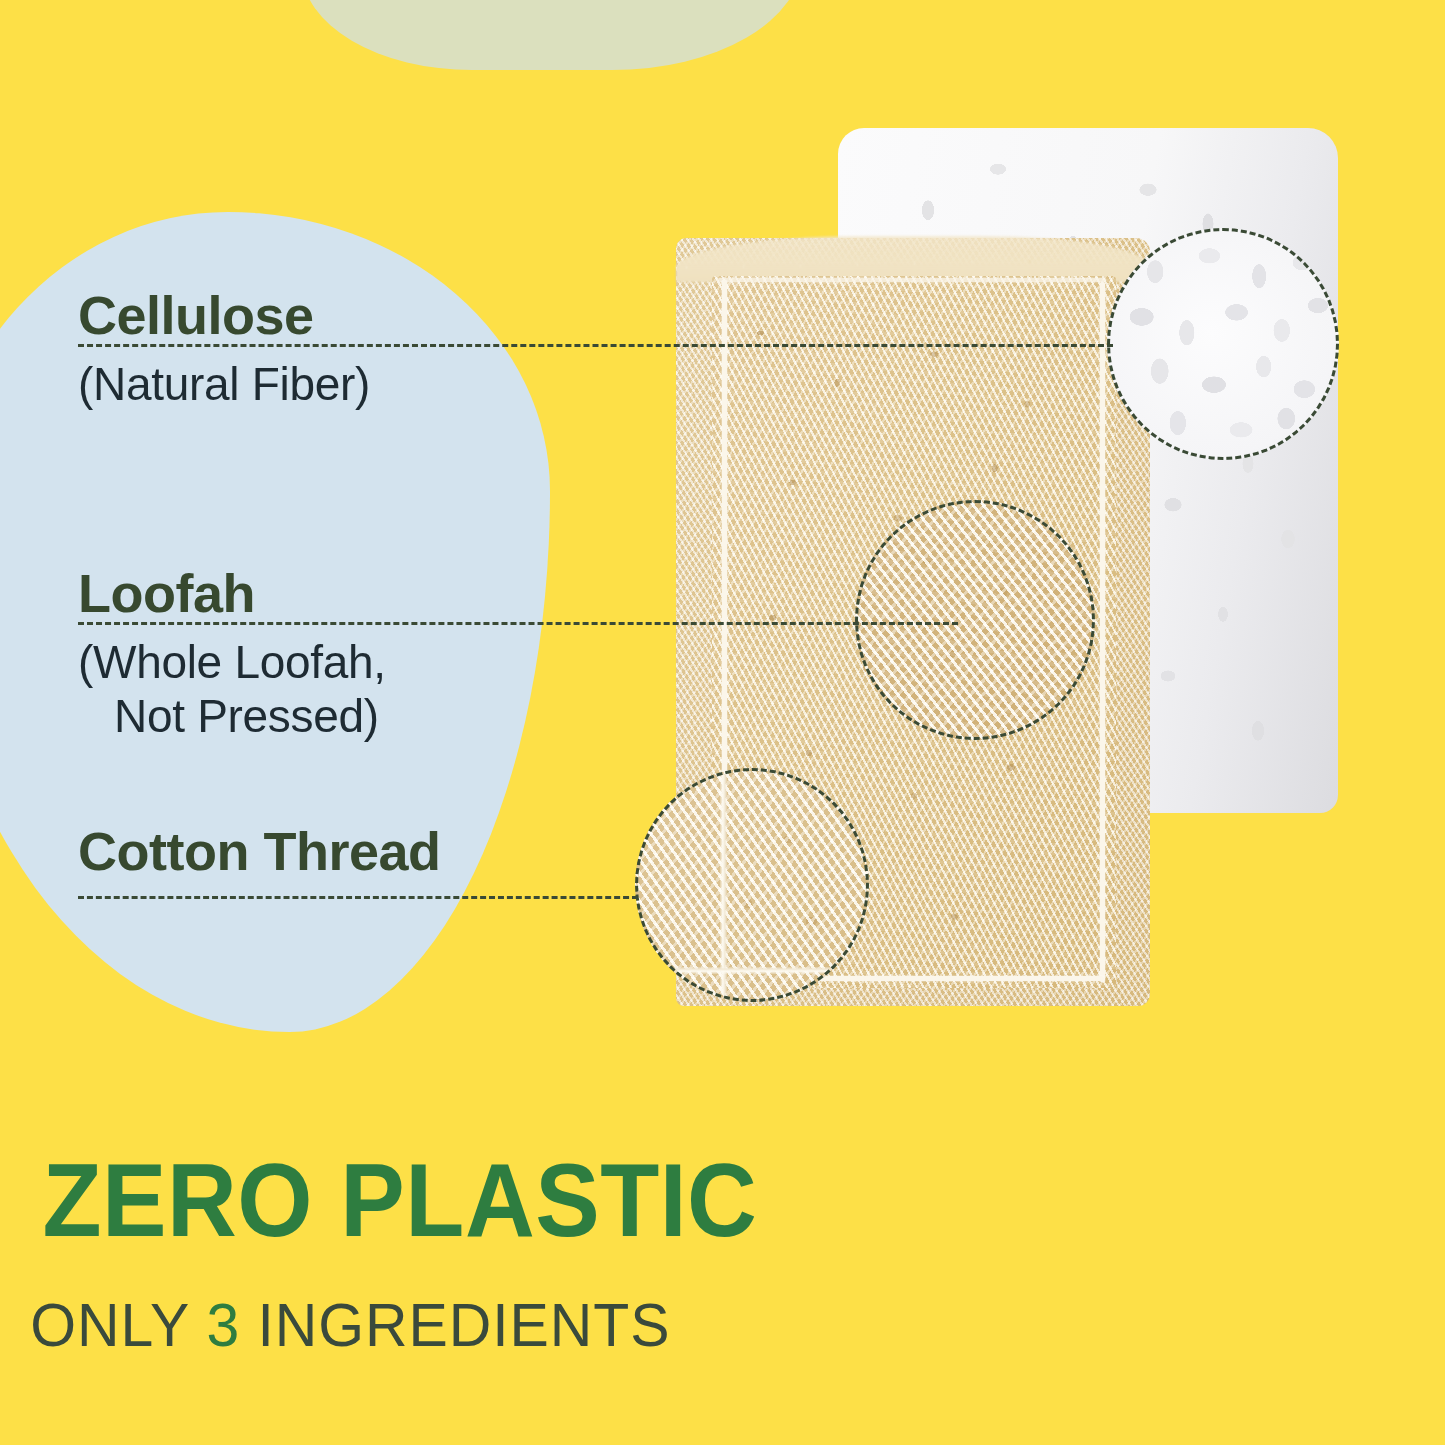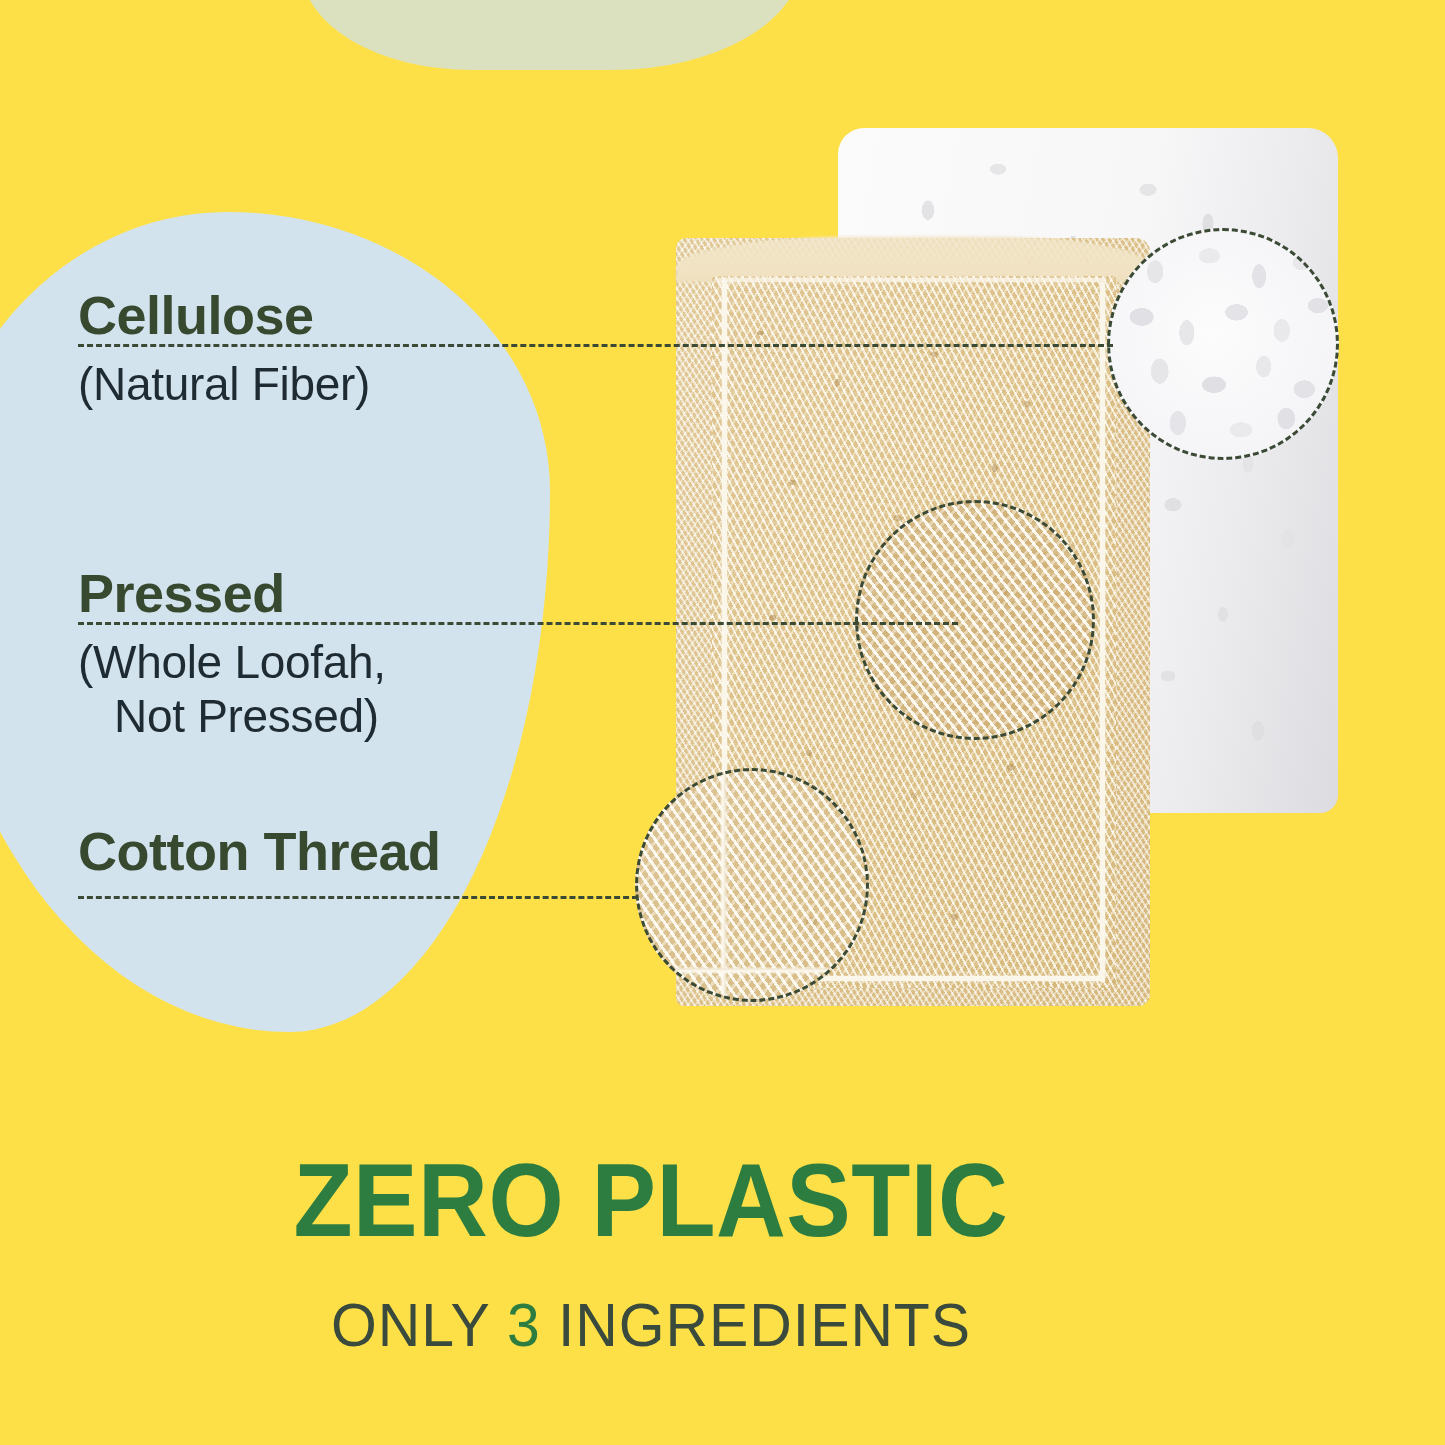--- a/index.html
+++ b/index.html
@@ -248,22 +248,20 @@
     white-space: nowrap;
   }
   .label-sub .indent { display: block; padding-left: 36px; }
 
   
   .headline {
     position: absolute;
     left: 0;
     top: 1146px;
     width: 1214px;
-    text-align: center;
-    margin-left: 44px;
   }
   .headline-main {
     font-size: 104px;
     font-weight: 700;
     color: #2E7D40;
     letter-spacing: 0.5px;
     line-height: 1.05;
     transform: scaleX(.93);
   }
   .headline-sub {
@@ -308,21 +306,21 @@
   <div class="leader" style="left:78px; top:896px; width:560px;"></div>
 
   <div class="label-group" style="left:78px; top:288px;">
     <div class="label-title">Cellulose</div>
     <div class="label-sub" style="margin-top:14px;">
       <span>(Natural Fiber)</span>
     </div>
   </div>
 
   <div class="label-group" style="left:78px; top:566px;">
-    <div class="label-title">Pressed</div>
+    <div class="label-title">Loofah</div>
     <div class="label-sub" style="margin-top:14px;">
       <span>(Whole Loofah,</span>
       <span class="indent">Not Pressed)</span>
     </div>
   </div>
 
   <div class="label-group" style="left:78px; top:824px;">
     <div class="label-title">Cotton Thread</div>
   </div>
 

